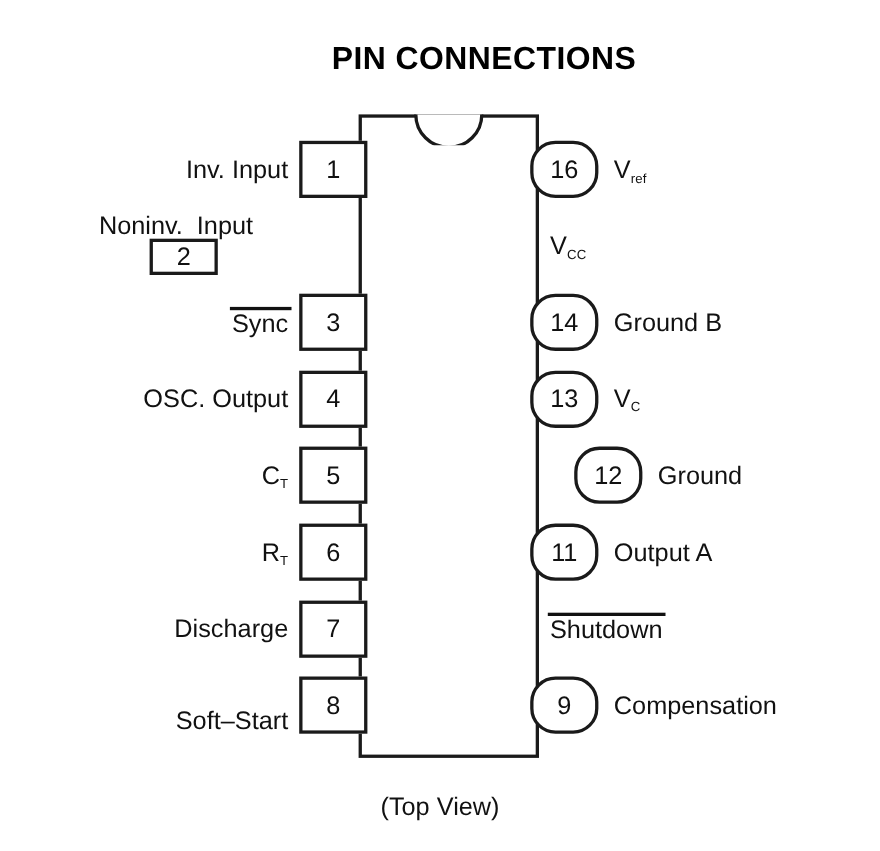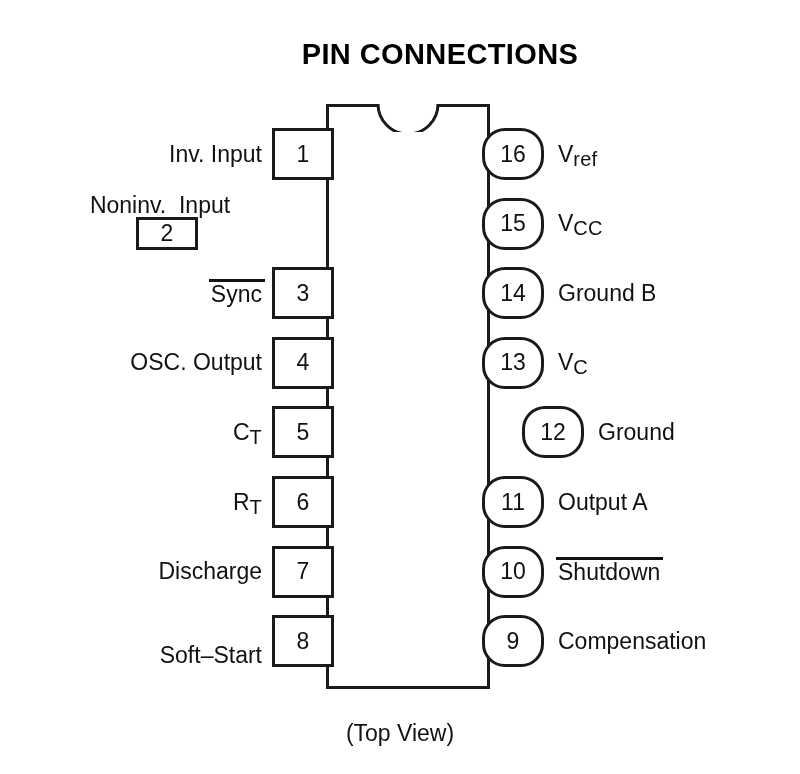--- a/index.html
+++ b/index.html
@@ -98,21 +98,21 @@
     content: "";
     position: absolute;
     left: -2px;
     right: -3px;
     top: -2px;
     height: 3px;
     background: #111;
   }
 
   .sub {
-    font-size: 20px;
+    font-size: 12px;
     vertical-align: baseline;
     position: relative;
     top: 4px;
     letter-spacing: 0.2px;
   }
 
   #view-caption {
     position: absolute;
     left: 0;
     top: 720px;
@@ -170,39 +170,37 @@
   </div>
 <div class="pin-row left" style="top: 615.2px; align-items: flex-end;">
     <div class="pin-label">Soft–Start</div>
     <div class="pin-box">8</div>
   </div>
 <div class="pin-row right" style="top: 128px;">
     <div class="pin-box">16</div>
     <div class="pin-label">V<span class="sub">ref</span></div>
   </div>
 <div class="pin-row right" style="top: 197.6px;">
-    <div class="pin-box">15</div>
     <div class="pin-label">V<span class="sub">CC</span></div>
   </div>
 <div class="pin-row right" style="top: 267.2px;">
     <div class="pin-box">14</div>
     <div class="pin-label">Ground B</div>
   </div>
 <div class="pin-row right" style="top: 336.8px;">
     <div class="pin-box">13</div>
     <div class="pin-label">V<span class="sub">C</span></div>
   </div>
 <div class="pin-row right" style="top: 406.4px; padding-left: 40px;">
     <div class="pin-box">12</div>
     <div class="pin-label">Ground</div>
   </div>
 <div class="pin-row right" style="top: 476px;">
     <div class="pin-box">11</div>
     <div class="pin-label">Output A</div>
   </div>
 <div class="pin-row right" style="top: 545.6px;">
-    <div class="pin-box">10</div>
     <div class="pin-label"><span class="ovl">Shutdown</span></div>
   </div>
 <div class="pin-row right" style="top: 615.2px;">
     <div class="pin-box">9</div>
     <div class="pin-label">Compensation</div>
   </div>
 
 </body></html>

